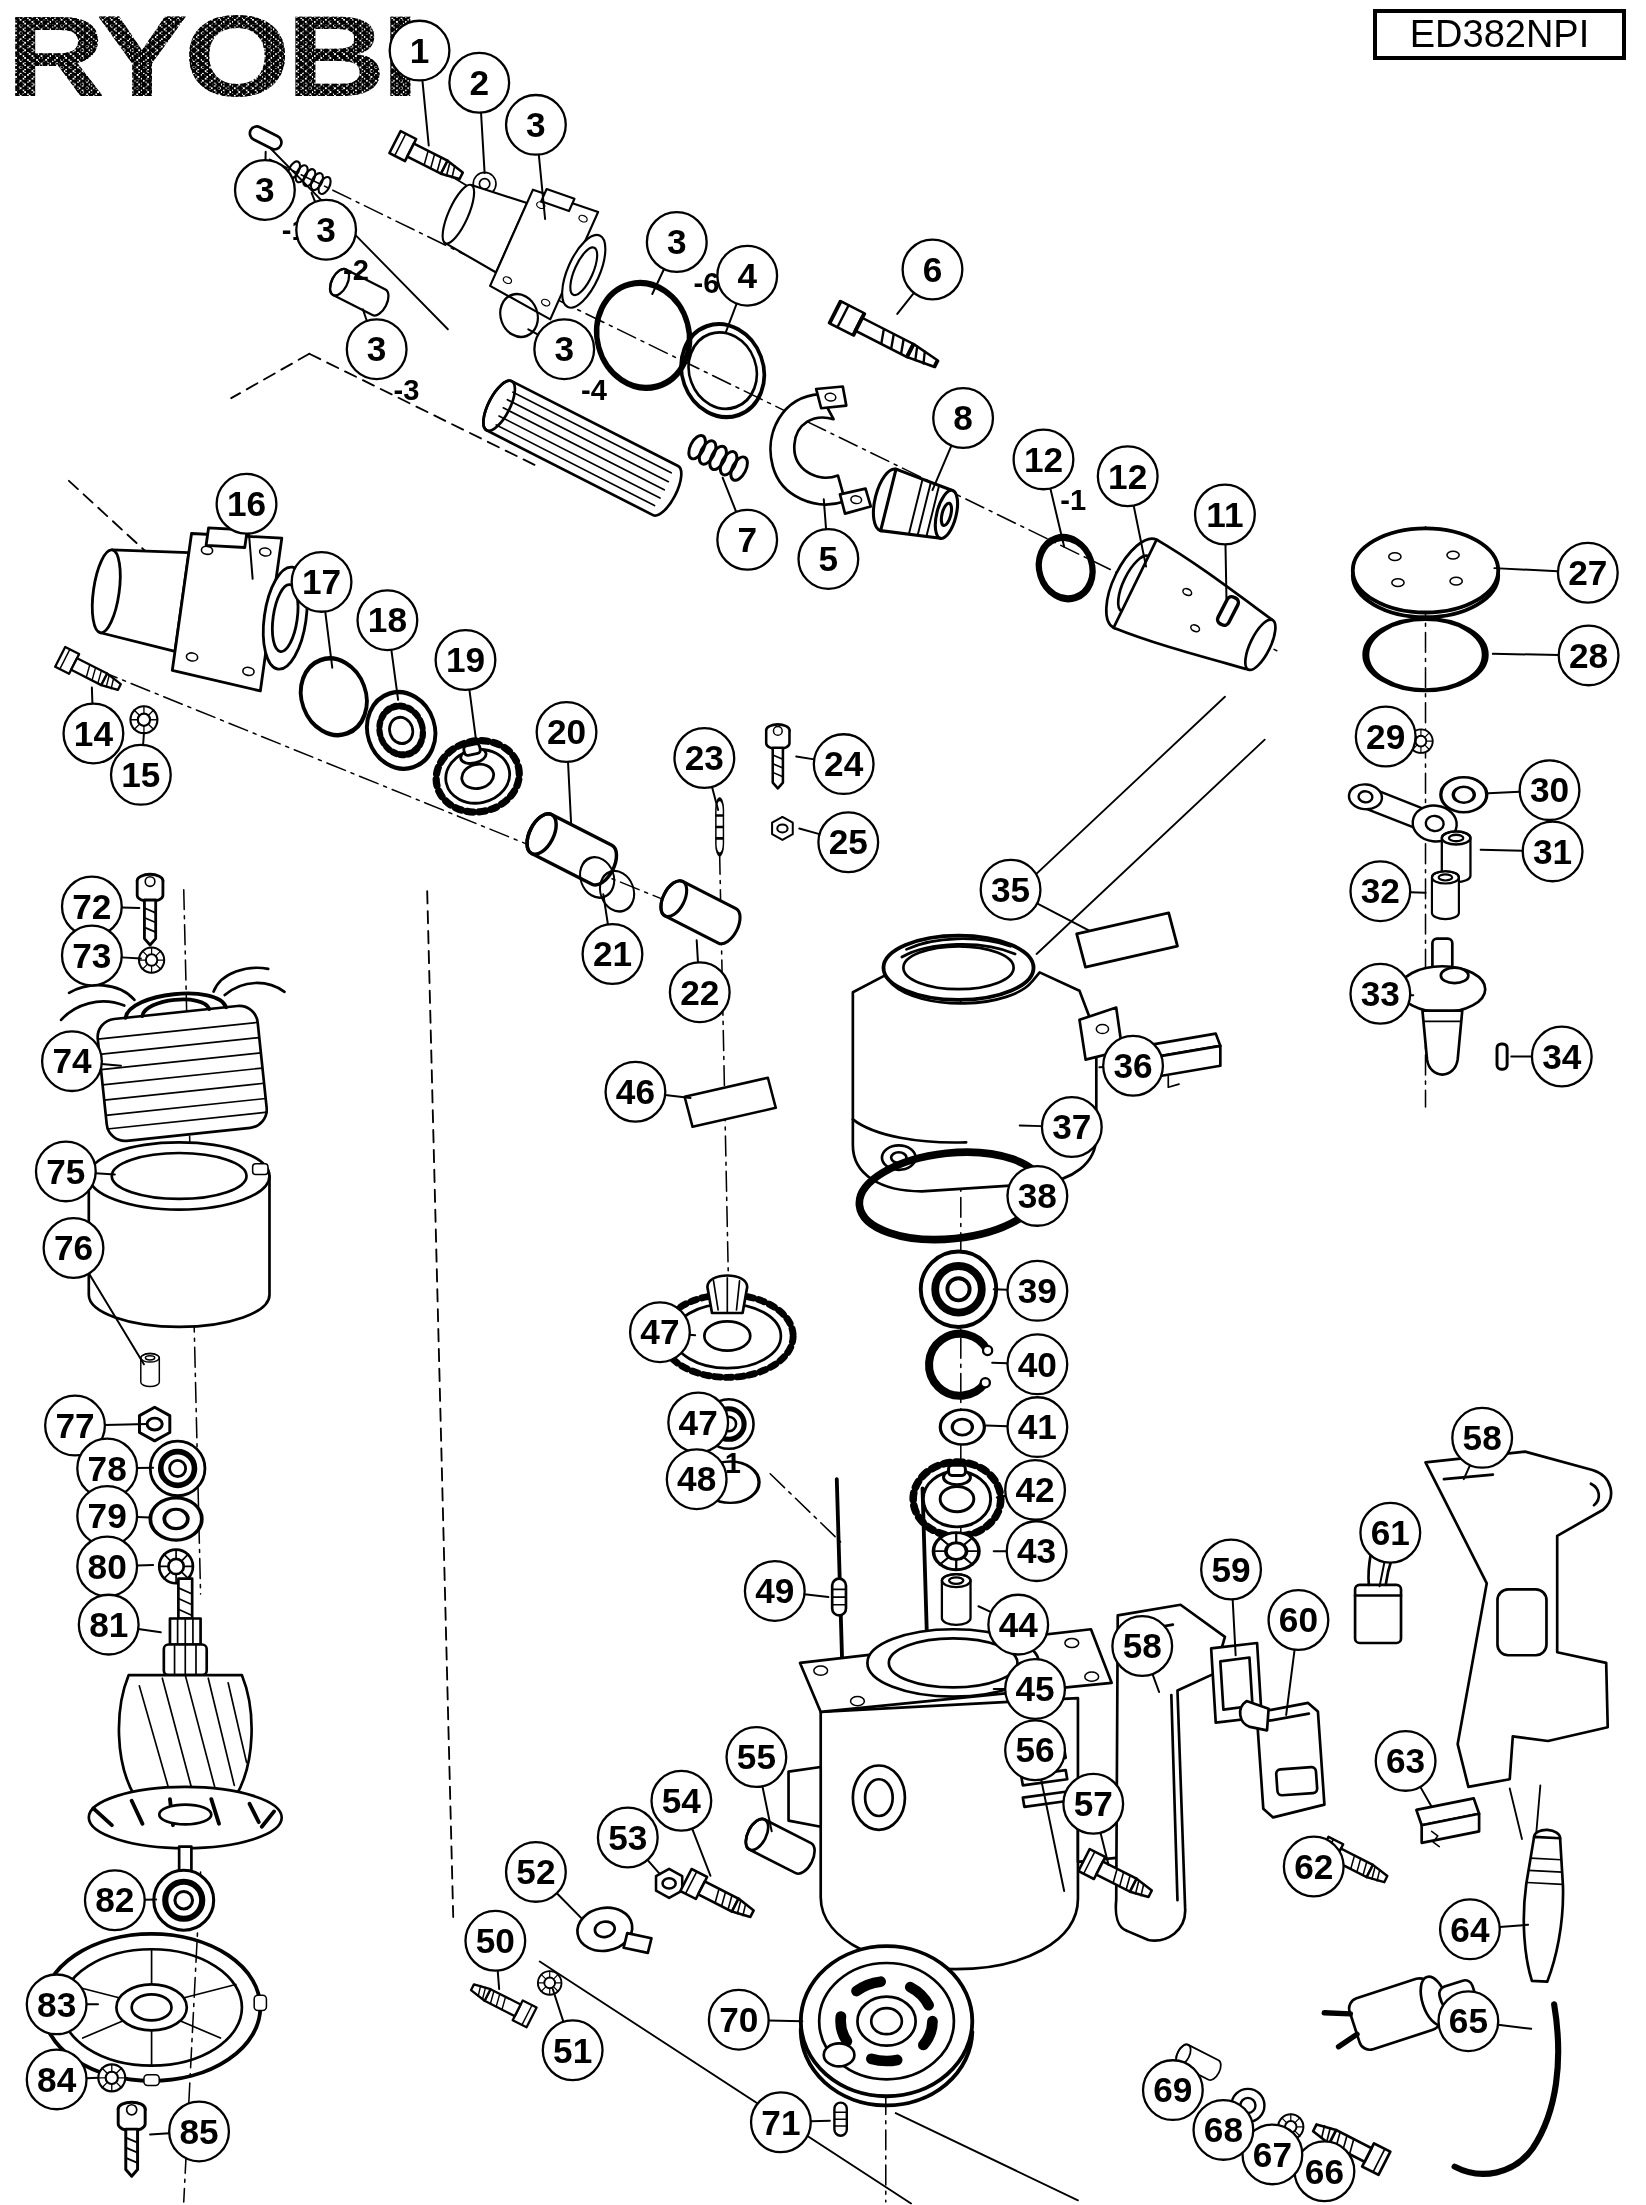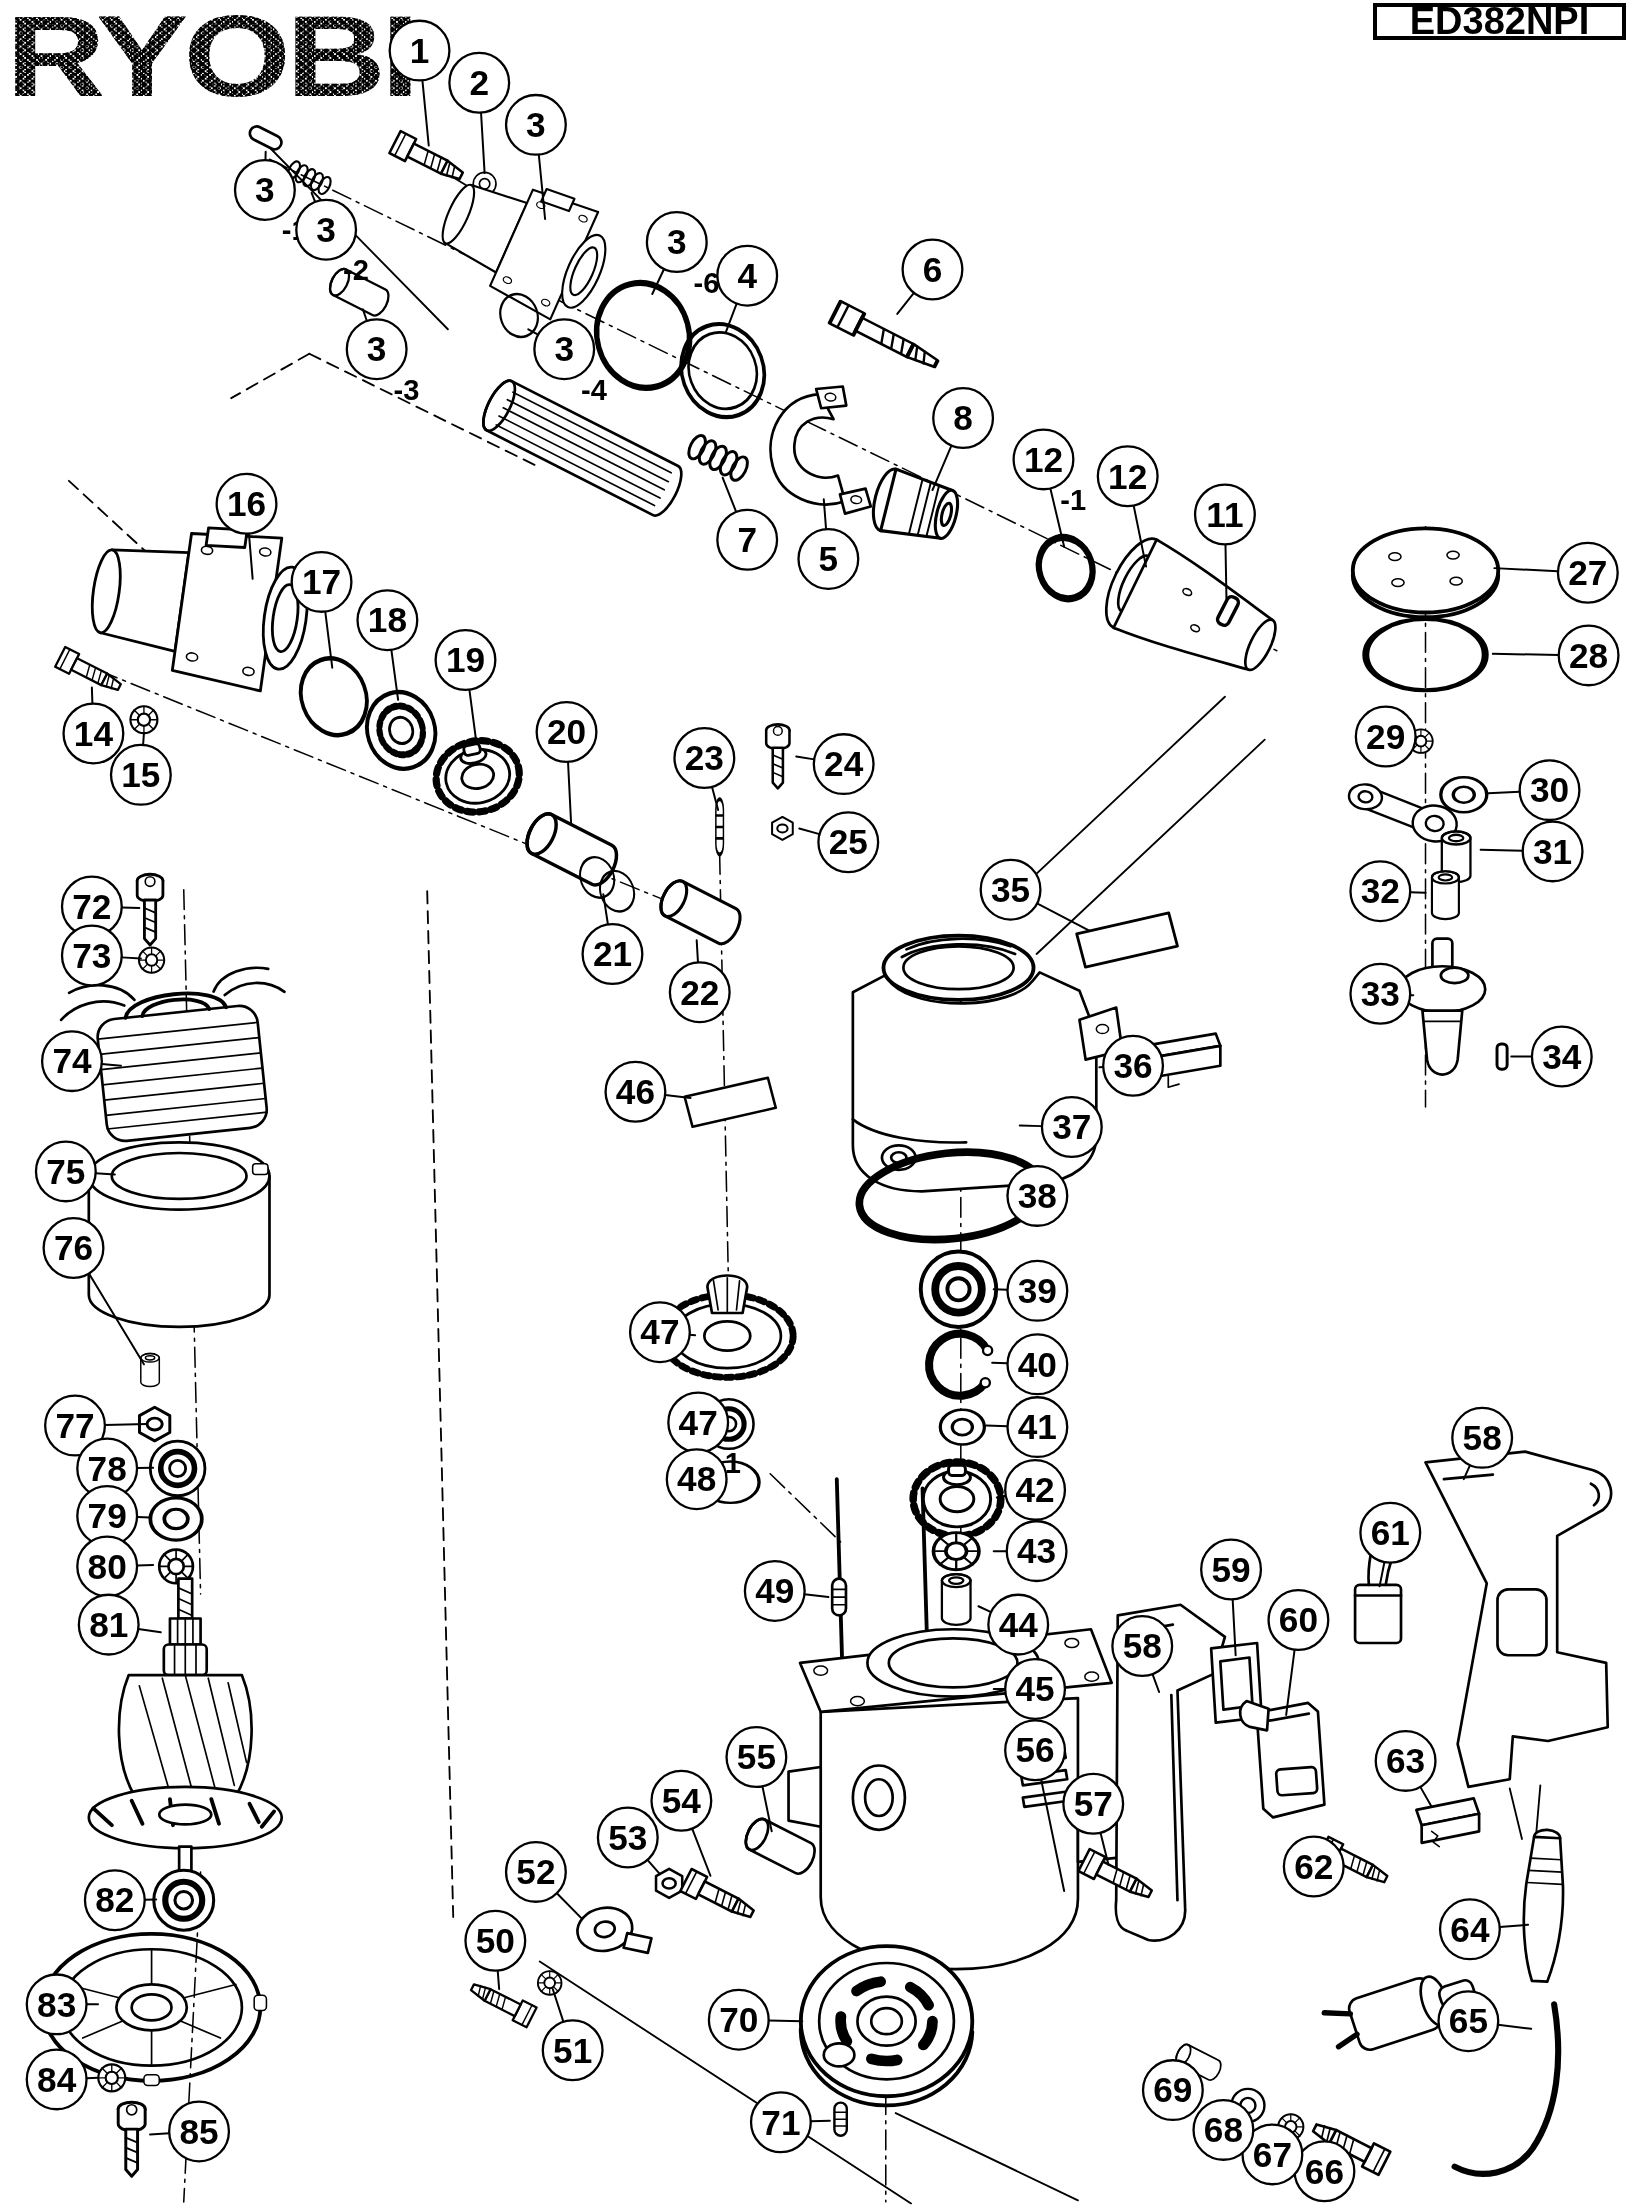--- a/index.html
+++ b/index.html
@@ -11,23 +11,23 @@
   @supports (-webkit-background-clip: text){
     .logo{
       background:
         repeating-conic-gradient(#000 0% 25%, #fff 0% 50%),
         repeating-conic-gradient(#000 0% 25%, #fff 0% 50%);
       background-size:3.8px 3.8px,6.9px 6.9px;
       background-blend-mode:multiply;
       -webkit-background-clip:text;background-clip:text;color:transparent;
     }
   }
-  .model{position:absolute;left:1373px;top:3px;width:253px;height:37px;
+  .model{position:absolute;left:1373px;top:9px;width:253px;height:51px;
          border:4.6px solid #000;box-sizing:border-box;display:flex;align-items:center;justify-content:center;
-         font-weight:bold;font-size:38px;letter-spacing:0px;color:#000;background:#fff;}
+         font-weight:normal;font-size:38px;letter-spacing:0px;color:#000;background:#fff;}
   svg.art{position:absolute;left:0;top:0;}
 
   
   .p{fill:#fff;stroke:#000;stroke-width:3.5;}
   .n{fill:none;stroke:#000;stroke-width:3.5;}
   .l{fill:none;stroke:#000;stroke-width:2.2;}
   .s{stroke-width:2;}
   .m{stroke-width:5;}
   .h{stroke-width:7;}
   .hh{stroke-width:10;}

